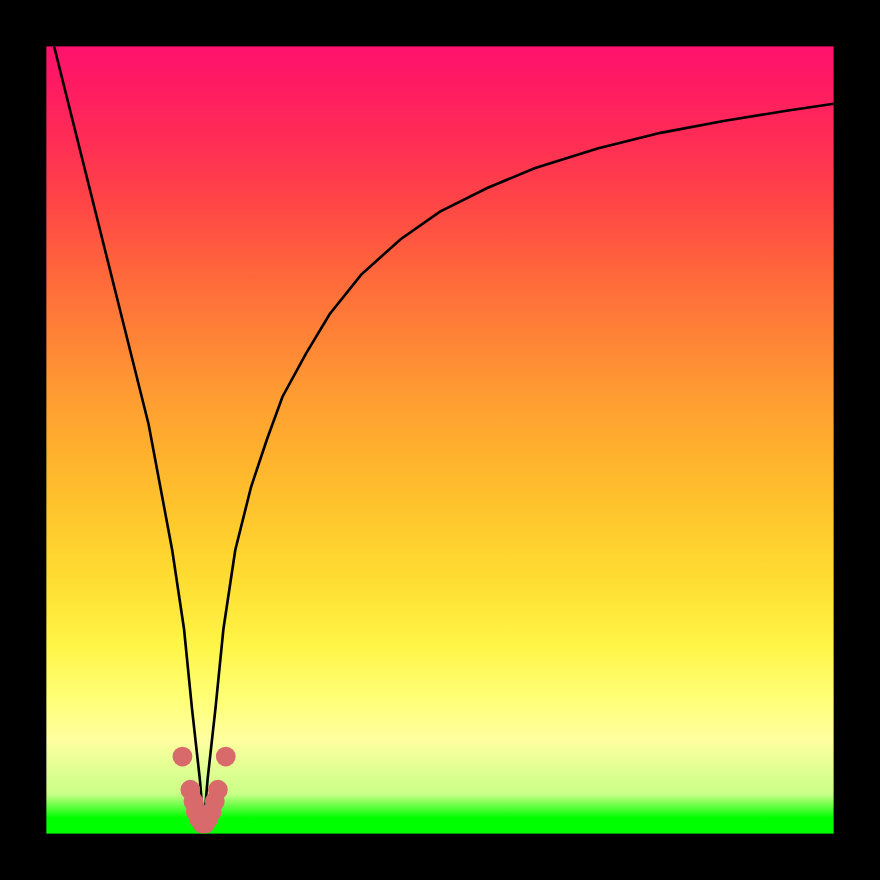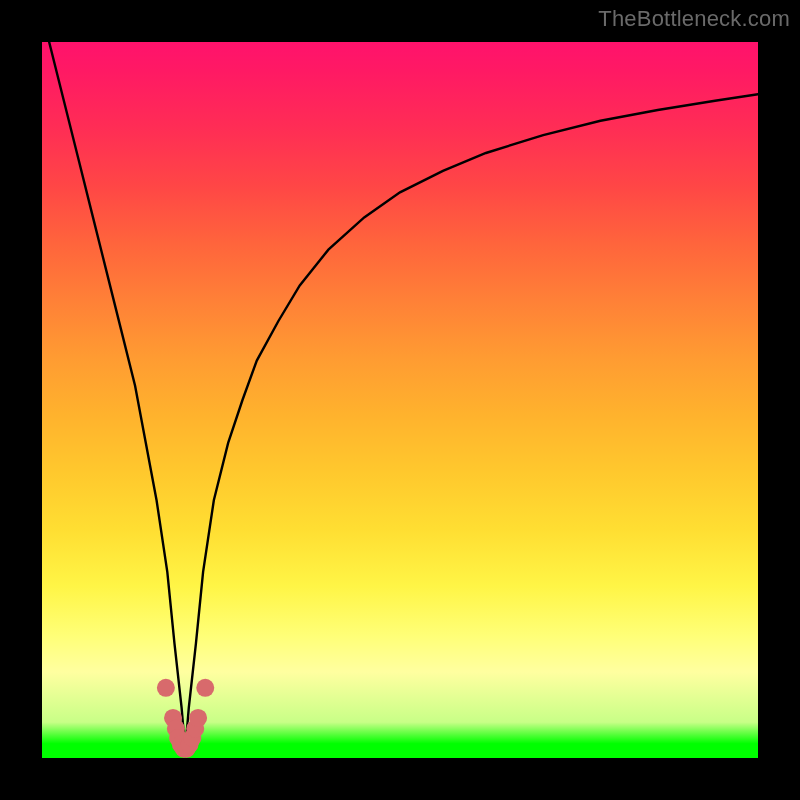--- a/index.html
+++ b/index.html
@@ -81,14 +81,13 @@
           <circle cx="141.77" cy="706.69" r="9" fill="#d86a6c"></circle>
           <circle cx="144.63" cy="706.69" r="9" fill="#d86a6c"></circle>
           <circle cx="147.50" cy="702.40" r="9" fill="#d86a6c"></circle>
           <circle cx="150.36" cy="695.95" r="9" fill="#d86a6c"></circle>
           <circle cx="153.22" cy="686.64" r="9" fill="#d86a6c"></circle>
           <circle cx="156.09" cy="675.90" r="9" fill="#d86a6c"></circle>
           <circle cx="163.25" cy="645.83" r="9" fill="#d86a6c"></circle>
         </g>
     </svg>
   </div>
-  <div class="watermark">TheBottleneck.com</div>
 </div>
 
 </body></html>

